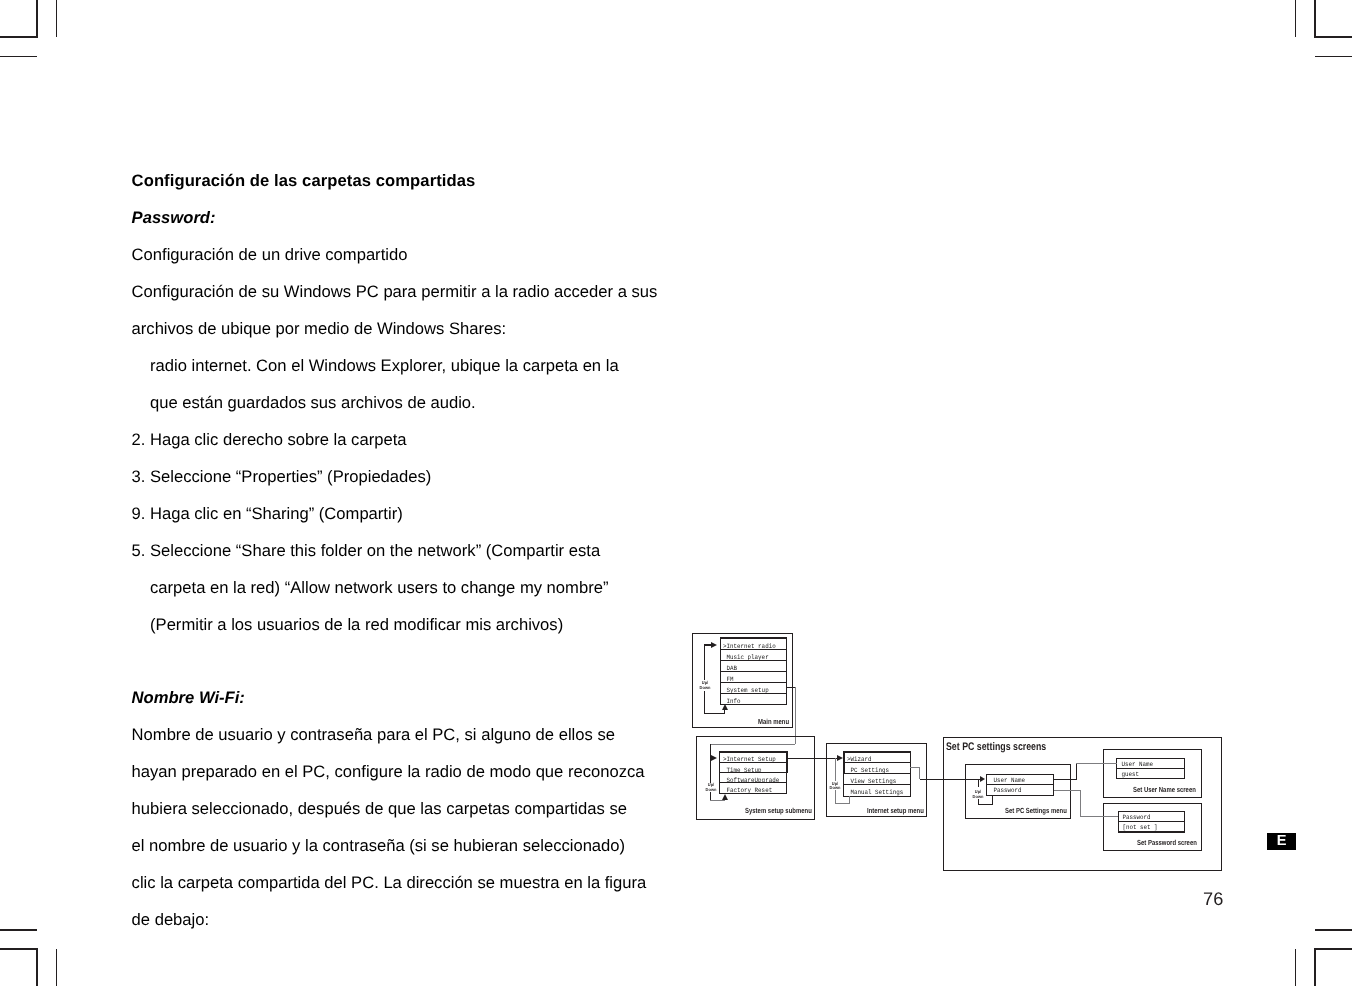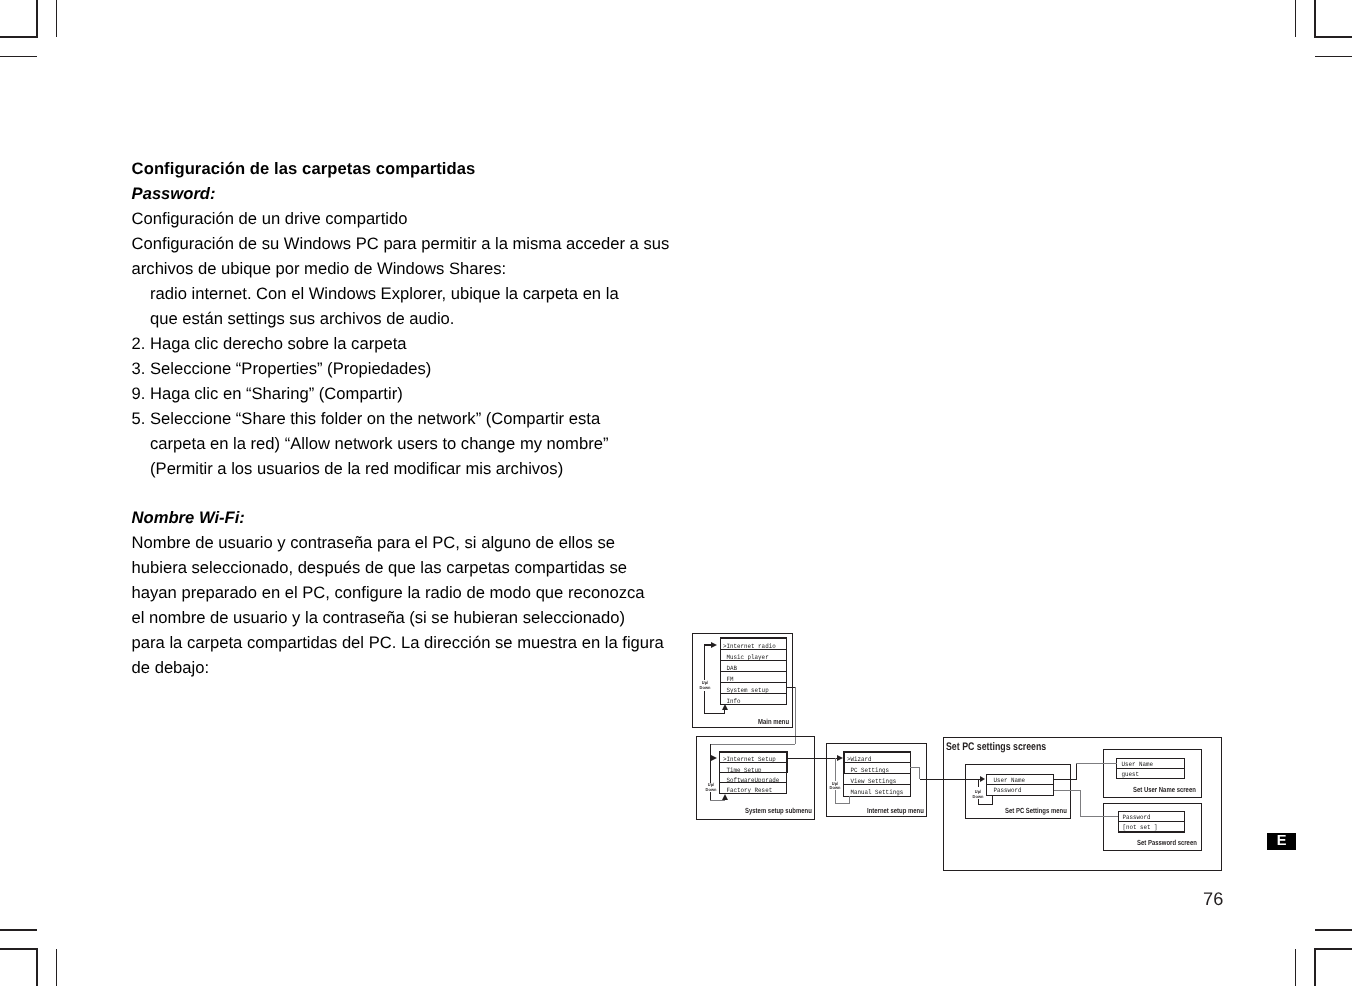--- a/index.html
+++ b/index.html
@@ -8,21 +8,21 @@
        font-family:"Liberation Sans",sans-serif;color:#000;
        -webkit-font-smoothing:antialiased;-moz-osx-font-smoothing:grayscale;text-rendering:geometricPrecision;}
   .page{position:absolute;left:0;top:0;width:1352px;height:986px;}
 
   
   .mark{position:absolute;background:#231f20;}
 
   
   #textcol{position:absolute;left:131.6px;top:156.9px;width:700px;
            font-size:16.6px;line-height:24.97px;}
-  #textcol > div{white-space:pre;height:24.97px;transform:translateZ(0);}
+  #textcol > div{white-space:pre;height:24.97px;transform:translateZ(0);margin-top:12px;}
   #textcol .h1{font-weight:bold;letter-spacing:0.085px;}
   #textcol .h2{font-weight:bold;font-style:italic;}
   #textcol .sp{visibility:hidden;}
 
   
   #diagram{position:absolute;left:0;top:0;width:1352px;height:986px;}
   .bx{position:absolute;box-sizing:border-box;border:1.1px solid #231f20;background:transparent;}
   .row{position:absolute;box-sizing:border-box;
        font-family:"Liberation Mono",monospace;font-size:6.1px;color:#1a1a1a;
        white-space:pre;overflow:hidden;transform:translateZ(0);}
@@ -64,37 +64,37 @@
     <div class="mark" style="left:1314.4px;top:948.4px;width:1.4px;height:37.6px;"></div>
     <div class="mark" style="left:1314.4px;top:948.4px;width:37.6px;height:1.4px;"></div>
     <div class="mark" style="left:1294.8px;top:949.4px;width:1.4px;height:36.6px;"></div>
     <div class="mark" style="left:1314.8px;top:929.4px;width:37.2px;height:1.4px;"></div>
   </div>
 
   <div id="textcol">
     <div class="h1">Configuración de las carpetas compartidas</div>
     <div class="h2">Password:</div>
     <div>Configuración de un drive compartido</div>
-    <div>Configuración de su Windows PC para permitir a la misma acceder a sus</div>
+    <div>Configuración de su Windows PC para permitir a la radio acceder a sus</div>
     <div>archivos de ubique por medio de Windows Shares:</div>
     <div>    radio internet. Con el Windows Explorer, ubique la carpeta en la</div>
-    <div>    que están settings sus archivos de audio.</div>
+    <div>    que están guardados sus archivos de audio.</div>
     <div>2. Haga clic derecho sobre la carpeta</div>
     <div>3. Seleccione “Properties” (Propiedades)</div>
     <div>9. Haga clic en “Sharing” (Compartir)</div>
     <div>5. Seleccione “Share this folder on the network” (Compartir esta</div>
     <div>    carpeta en la red) “Allow network users to change my nombre”</div>
     <div>    (Permitir a los usuarios de la red modificar mis archivos)</div>
     <div class="sp">&nbsp;</div>
     <div class="h2">Nombre Wi-Fi:</div>
     <div>Nombre de usuario y contraseña para el PC, si alguno de ellos se</div>
+    <div>hayan preparado en el PC, configure la radio de modo que reconozca</div>
     <div>hubiera seleccionado, después de que las carpetas compartidas se</div>
-    <div>hayan preparado en el PC, configure la radio de modo que reconozca</div>
     <div>el nombre de usuario y la contraseña (si se hubieran seleccionado)</div>
-    <div>para la carpeta compartidas del PC. La dirección se muestra en la figura</div>
+    <div>clic la carpeta compartida del PC. La dirección se muestra en la figura</div>
     <div>de debajo:</div>
   </div>
 
   <div id="diagram">
 <div class="bx" style="left:691.93px;top:632.93px;width:101.15px;height:95.15px;border:1.35px solid #231f20;"></div>
 <div style="position:absolute;left:720.20px;top:638.05px;width:66.30px;height:66.30px;">
 <div class="row" style="left:-0.53px;top:-0.53px;width:67.35px;height:12.10px;border:1.05px solid #231f20;line-height:16.05px;padding-left:2.4px;font-size:6.5px;"><span style="display:inline-block;transform:scaleX(0.9);transform-origin:left center;">&gt;Internet radio</span></div>
 <div class="row" style="left:-0.53px;top:10.53px;width:67.35px;height:12.10px;border:1.05px solid #231f20;line-height:16.05px;padding-left:2.4px;font-size:6.5px;"><span style="display:inline-block;transform:scaleX(0.9);transform-origin:left center;"> Music player</span></div>
 <div class="row" style="left:-0.53px;top:21.58px;width:67.35px;height:12.10px;border:1.05px solid #231f20;line-height:16.05px;padding-left:2.4px;font-size:6.5px;"><span style="display:inline-block;transform:scaleX(0.9);transform-origin:left center;"> DAB</span></div>
 <div class="row" style="left:-0.53px;top:32.63px;width:67.35px;height:12.10px;border:1.05px solid #231f20;line-height:16.05px;padding-left:2.4px;font-size:6.5px;"><span style="display:inline-block;transform:scaleX(0.9);transform-origin:left center;"> FM</span></div>

